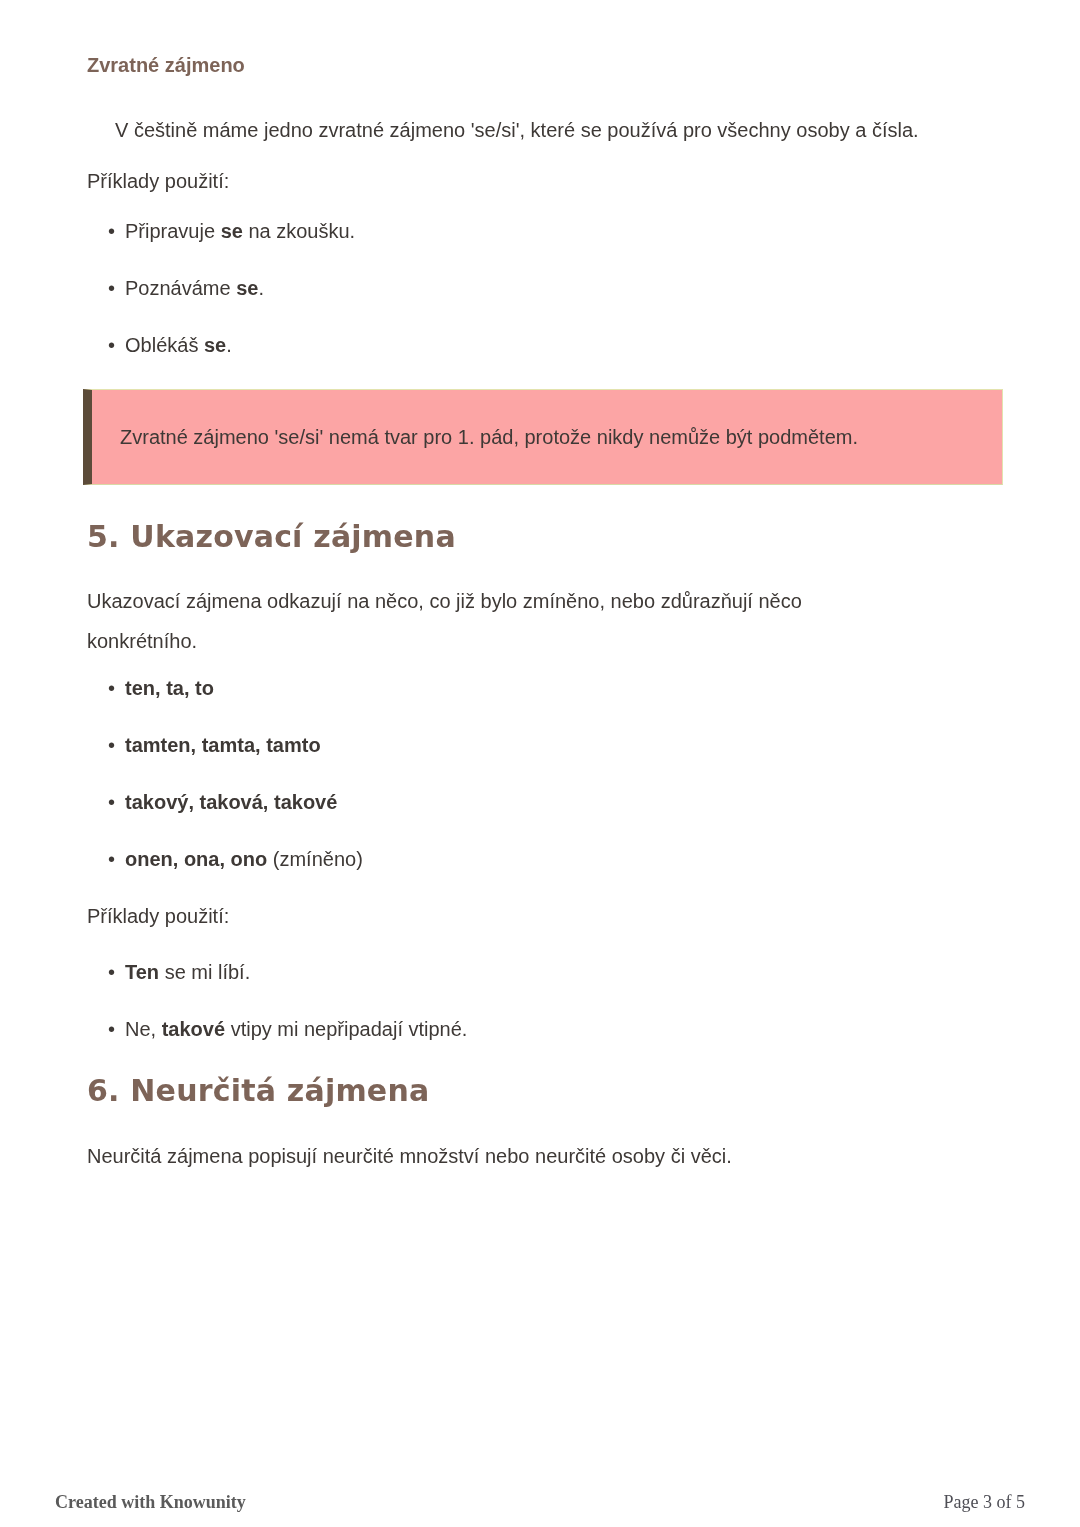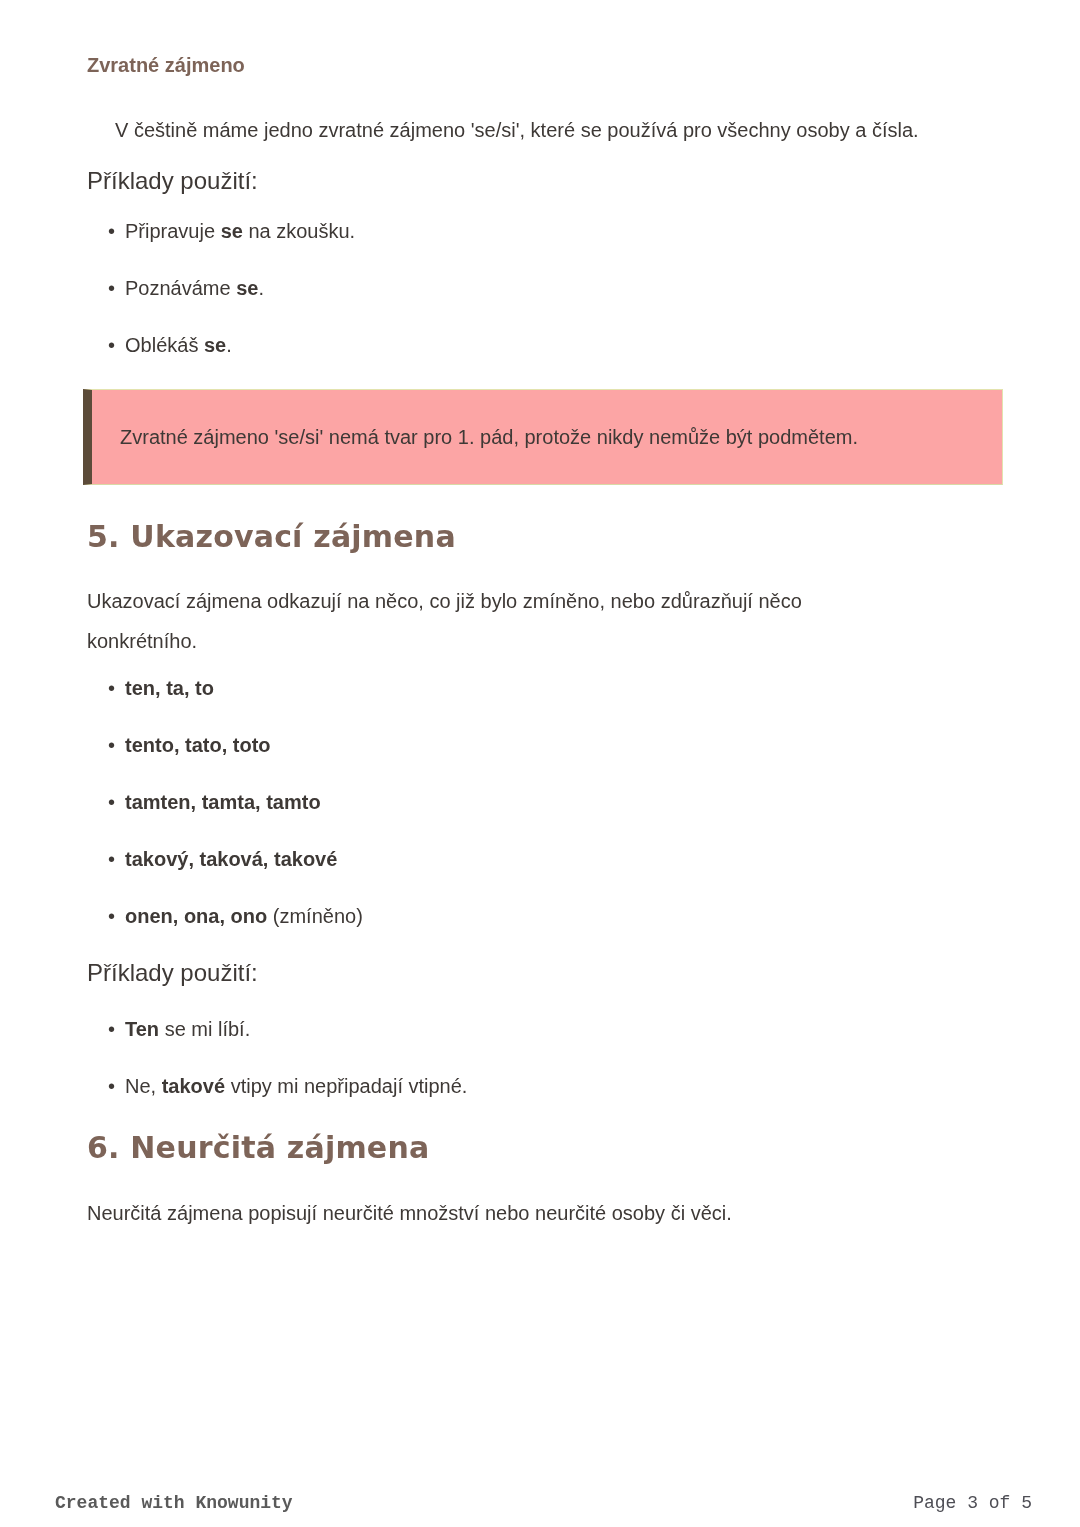--- a/index.html
+++ b/index.html
@@ -23,21 +23,21 @@
     font-family: "Liberation Sans", sans-serif;
   }
   p.body-text {
     font-size: 20px;
     line-height: 40px;
     max-width: 820px;
     color: #3e3936;
   }
   p.indented { margin-left: 28px; margin-top: 32px; }
   p.examples-label {
-    font-size: 24px;
+    font-size: 20px;
     line-height: 26px;
     margin-top: 18px;
   }
   ul.example-list {
     list-style: none;
     margin-top: 24px;
     padding-left: 21px;
   }
   ul.example-list li {
     font-size: 20px;
@@ -75,26 +75,26 @@
   }
   h2.section-heading.second { margin-top: 29px; }
   p.section-intro { margin-top: 26px; }
   ul.compact-top { margin-top: 14px; }
   p.examples-label.later { margin-top: 29px; }
   ul.examples-later { margin-top: 30px; }
   p.single-line { margin-top: 27px; line-height: 40px; }
   .footer {
     position: absolute;
     left: 55px;
-    right: 48px;
+    right: 55px;
     bottom: 14px;
     display: flex;
     justify-content: space-between;
     align-items: baseline;
-    font-family: Liberation Mono, monospace;
+    font-family: Liberation Serif, serif;
     font-size: 18px;
     color: #565656;
   }
   .footer .footer-left { font-weight: 600; color: #5a5a5a; }
   .footer .footer-right { font-weight: 400; color: #4e4e55; }
 </style>
 </head>
 <body>
 
 <div class="page">
@@ -126,23 +126,20 @@
   <section>
     <h2 class="section-heading">5. Ukazovací zájmena</h2>
 
     <p class="body-text section-intro">Ukazovací zájmena odkazují na něco, co již bylo zmíněno, nebo zdůrazňují něco konkrétního.</p>
 
     <ul class="example-list compact-top">
       <li>
         <span class="marker">•</span><span><strong>ten, ta, to</strong></span>
       </li>
       <li>
-        <span class="marker">•</span><span><strong>tento, tato, toto</strong></span>
-      </li>
-      <li>
         <span class="marker">•</span><span><strong>tamten, tamta, tamto</strong></span>
       </li>
       <li>
         <span class="marker">•</span><span><strong>takový, taková, takové</strong></span>
       </li>
       <li>
         <span class="marker">•</span><span><strong>onen, ona, ono</strong><span> (zmíněno)</span></span>
       </li>
     </ul>
 

